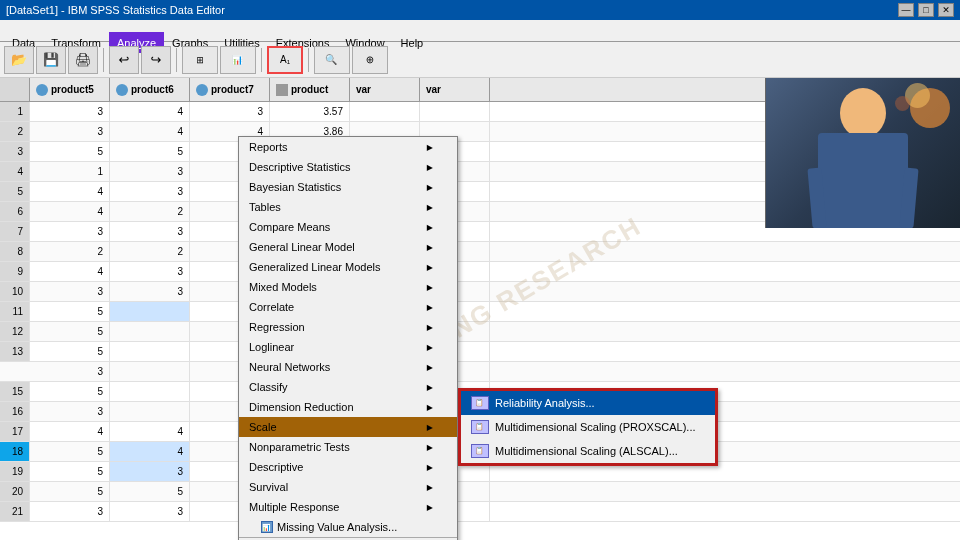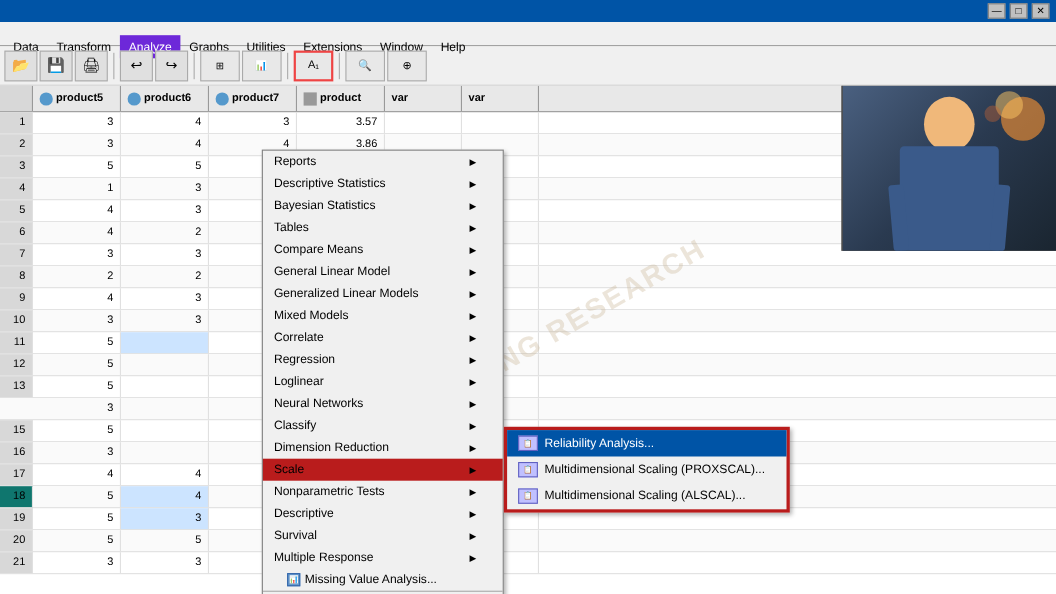--- a/index.html
+++ b/index.html
@@ -188,21 +188,21 @@
     .dropdown-item {
       padding: 4px 24px 4px 10px;
       cursor: pointer;
       font-size: 11px;
       display: flex;
       align-items: center;
       justify-content: space-between;
       white-space: nowrap;
       position: relative;
     }
-    .dropdown-item.highlighted { background: #b91c1c; color: #000; }
+    .dropdown-item.highlighted { background: #a16207; color: #000; }
     .dropdown-item.separator-after {
       border-bottom: 1px solid #aaa;
     }
     .dropdown-arrow {
       font-size: 8px;
       margin-left: auto;
     }
 
     
     #scale-submenu {
@@ -252,20 +252,21 @@
       background: #999;
       display: inline-block;
       margin-right: 3px;
       flex-shrink: 0;
     }
   </style>
 </head>
 <body>
 
 <div id="title-bar">
+  <span>[DataSet1] - IBM SPSS Statistics Data Editor</span>
   <div id="title-bar-controls">
     <div class="title-btn">—</div>
     <div class="title-btn">□</div>
     <div class="title-btn">✕</div>
   </div>
 </div>
 
 <div id="menu-bar">
   <div class="menu-item">Data</div>
   <div class="menu-item">Transform</div>
@@ -469,21 +470,21 @@
         <div class="grid-row">
           <div class="grid-cell col-num" style="background: rgb(216, 216, 216); justify-content: flex-end;">17</div>
           <div class="grid-cell col-p5">4</div>
           <div class="grid-cell col-p6">4</div>
           <div class="grid-cell col-p7">5</div>
           <div class="grid-cell col-prod">4.00</div>
           <div class="grid-cell col-var1"></div>
           <div class="grid-cell col-var2"></div>
         </div>
         <div class="grid-row">
-          <div class="grid-cell col-num" style="background: #0f766e; justify-content: flex-end;">18</div>
+          <div class="grid-cell col-num" style="background: #0ea5e9; justify-content: flex-end;">18</div>
           <div class="grid-cell col-p5">5</div>
           <div class="grid-cell col-p6 cell-highlight">4</div>
           <div class="grid-cell col-p7">5</div>
           <div class="grid-cell col-prod">4.43</div>
           <div class="grid-cell col-var1"></div>
           <div class="grid-cell col-var2"></div>
         </div>
         <div class="grid-row">
           <div class="grid-cell col-num" style="background: rgb(216, 216, 216); justify-content: flex-end;">19</div>
           <div class="grid-cell col-p5">5</div>

